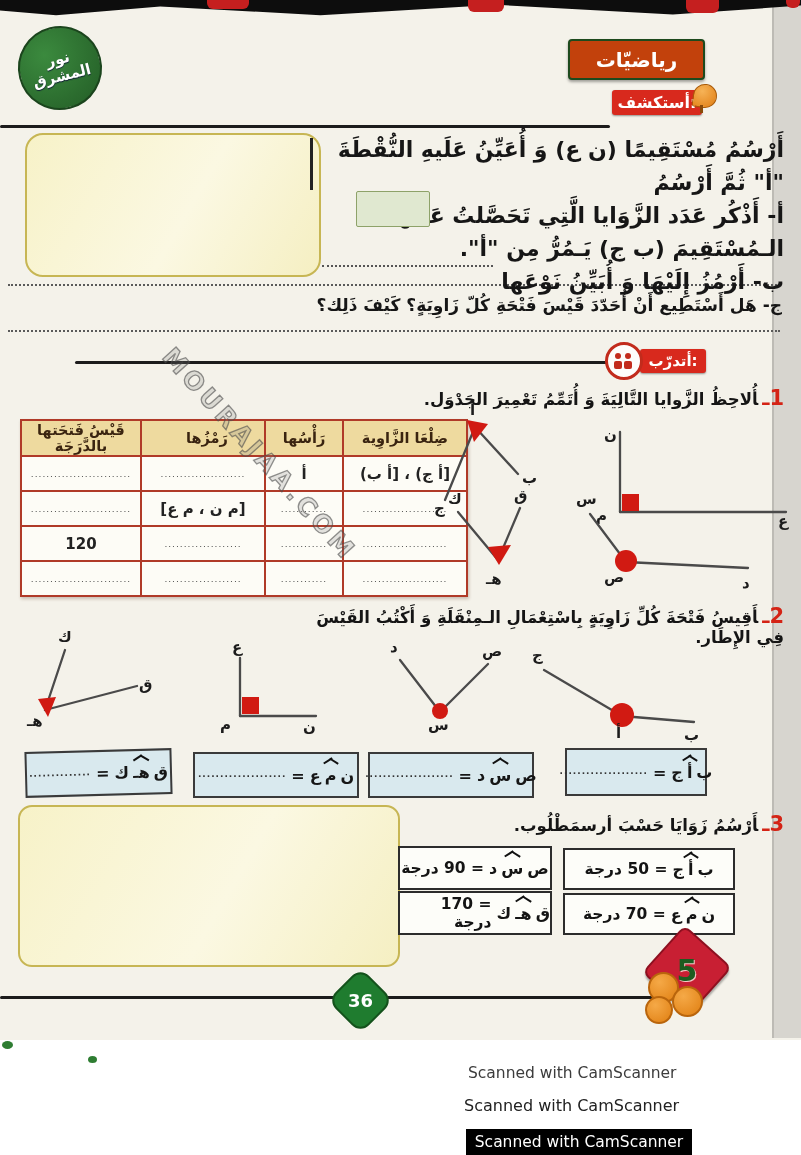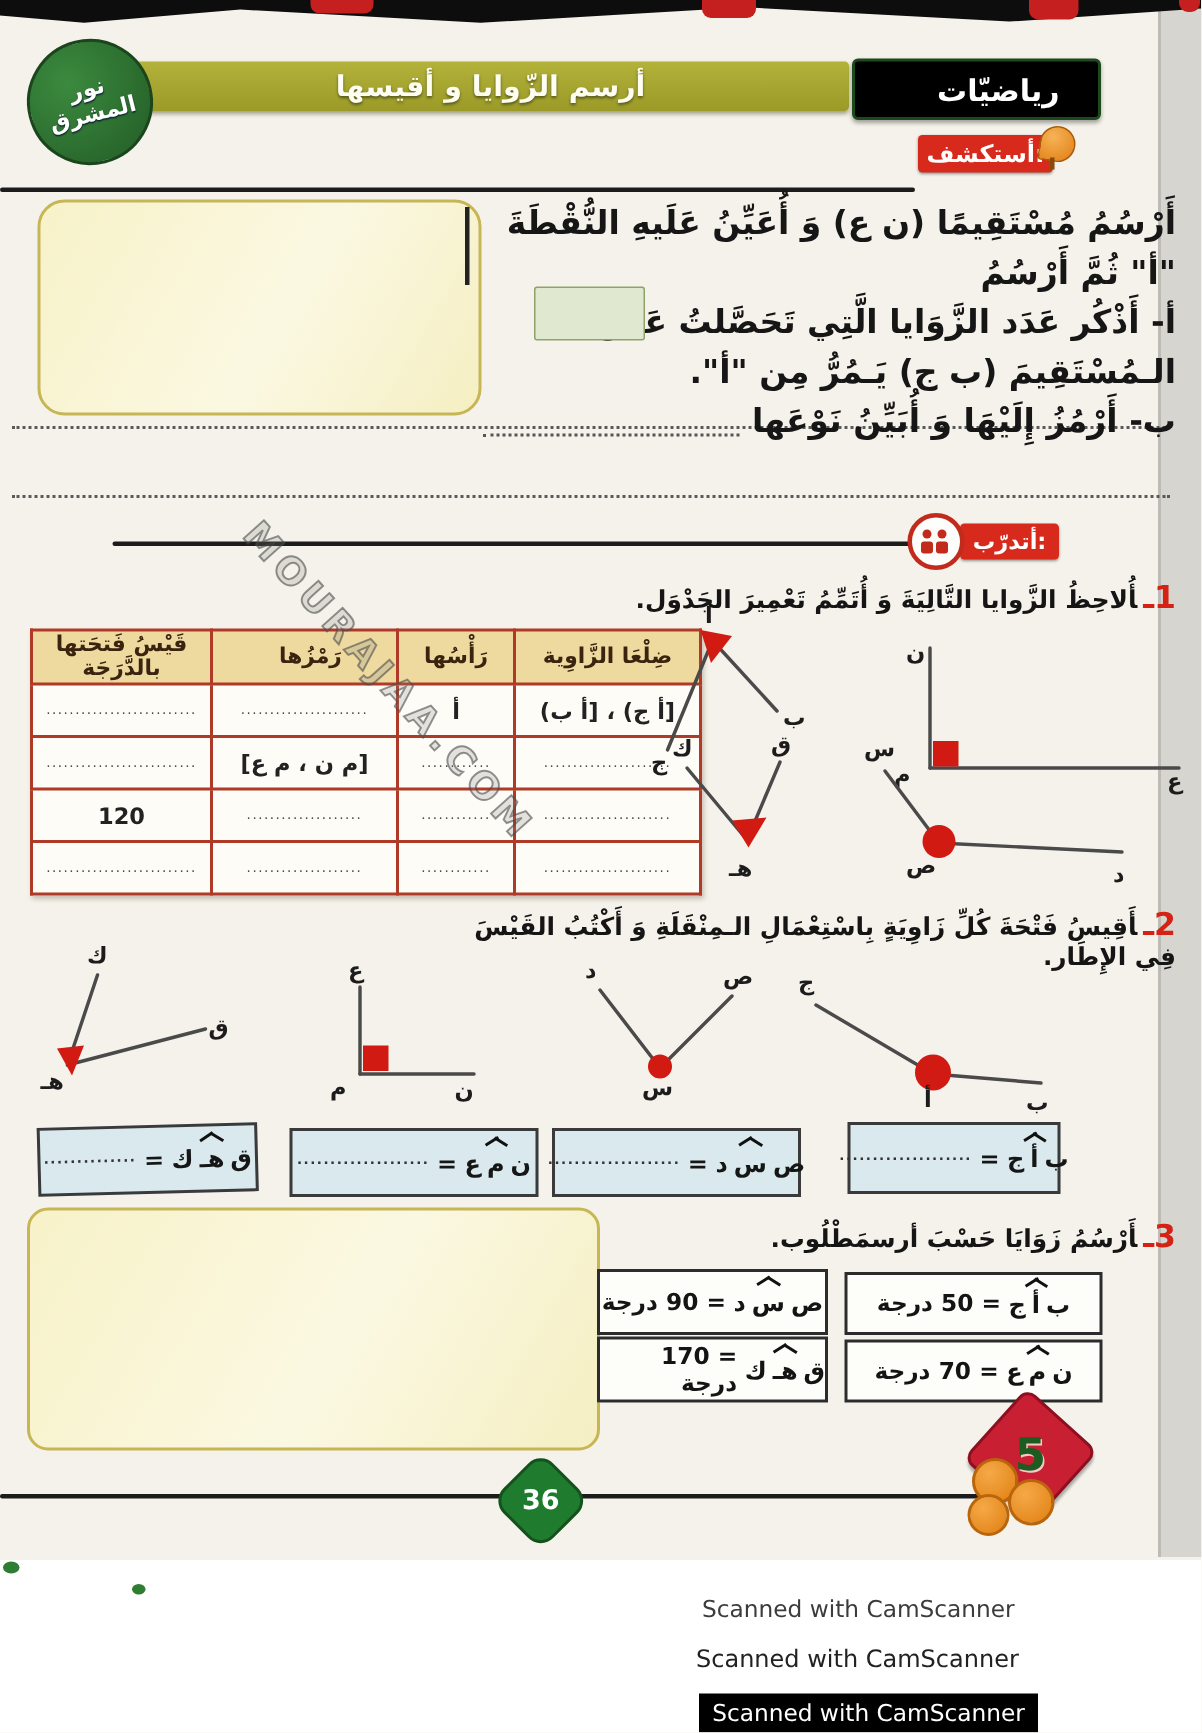--- a/index.html
+++ b/index.html
@@ -11,40 +11,40 @@
   #rightband{left:772px;top:6px;width:29px;height:1032px;background:#d7d5cf;border-left:2px solid #bdbbb5;z-index:0;}
   #topedge{left:0;top:0;width:801px;height:16px;background:#0d0d0d;z-index:3;
            clip-path:polygon(0 0,100% 0,100% 35%,84% 90%,62% 30%,40% 95%,20% 40%,7% 95%,0 65%);}
   .redspot{background:#c51f1f;border-radius:0 0 6px 6px;z-index:4;}
   .greenspeck{background:#2e7d32;border-radius:50%;z-index:2;}
   
   #titlebar{left:88px;top:41px;width:478px;height:33px;z-index:5;border-radius:3px;
             background:linear-gradient(#b3b23a,#9b9a28);box-shadow:0 2px 3px rgba(60,60,20,.45);
             display:flex;align-items:center;justify-content:center;}
   #titlebar .t{color:#fdfdf2;font-weight:bold;font-size:19px;text-shadow:0 1px 2px #55561a;}
-  #subject{left:568px;top:39px;width:133px;height:37px;background:#000000;border:2px solid #1d4a1d;border-radius:4px;
+  #subject{left:568px;top:39px;width:133px;height:37px;background:#c2410c;border:2px solid #1d4a1d;border-radius:4px;
            display:flex;align-items:center;justify-content:center;color:#fff;font-weight:bold;font-size:20px;z-index:6;
-           box-shadow:0 2px 3px rgba(0,0,0,.35);padding-left:29px;}
+           box-shadow:0 2px 3px rgba(0,0,0,.35);}
   #logo{left:18px;top:26px;width:80px;height:80px;border-radius:50%;z-index:6;
         background:radial-gradient(circle at 35% 30%,#3b8a3e,#235c26);border:2px solid #1b451d;
         display:flex;flex-direction:column;align-items:center;justify-content:center;transform:rotate(-14deg);
         color:#fff;font-weight:bold;font-size:15px;line-height:17px;text-shadow:0 1px 1px #123;}
   
   .redlabel{background:#d8291d;color:#fff;font-weight:bold;border-radius:3px;z-index:6;
             display:flex;align-items:center;justify-content:center;box-shadow:0 1px 2px rgba(0,0,0,.4);}
   #flame{left:693px;top:84px;width:22px;height:22px;border-radius:50% 50% 50% 10%;z-index:7;
          background:radial-gradient(circle at 35% 30%,#f6b357,#e07d12);border:1px solid #a85a08;transform:rotate(8deg);}
   #flamestem{left:700px;top:105px;width:3px;height:8px;background:#8a4a08;z-index:7;}
   .hline{background:#1c1c1c;border-radius:2px;z-index:5;}
   .dotline{border-bottom:2.4px dotted #5a5a5a;z-index:5;}
   
   #xbar{left:310px;top:138px;width:2.5px;height:52px;background:#222;z-index:6;}
   #explore{left:322px;top:133px;width:462px;direction:rtl;text-align:right;color:#161616;
            font-weight:bold;font-size:22px;line-height:33px;z-index:6;}
-  #explore .row{display:flex;direction:rtl;align-items:flex-end;}
+  #explore .row{display:flex;direction:rtl;align-items:flex-start;}
   #explore .fill{flex:1;border-bottom:2.2px dotted #555;margin:0 8px 7px 0;}
   #greenbox{left:356px;top:191px;width:72px;height:34px;background:#e0e8d0;border:1.6px solid #8ea269;border-radius:2px;z-index:7;}
   #qc{left:100px;top:295px;width:682px;direction:rtl;text-align:right;color:#161616;font-weight:bold;font-size:17px;z-index:6;}
   
   .yellowbox{background:linear-gradient(120deg,#f7f2c8,#fbf8e2 55%,#f5efc2);border:2px solid #c7b654;z-index:5;}
   
   #practicon{left:605px;top:342px;width:32px;height:32px;border-radius:50%;background:#fdfdfb;border:3px solid #c22b1c;z-index:7;}
   #practicon i{position:absolute;background:#c22b1c;border-radius:50%;}
   
   .task{direction:rtl;text-align:right;z-index:6;color:#151515;font-weight:bold;font-size:16.5px;}
@@ -95,23 +95,20 @@
   <div class="abs" id="sheet"></div>
   <div class="abs" id="rightband"></div>
   <div class="abs" id="topedge"></div>
   <div class="abs redspot" style="left:207px;top:0;width:42px;height:9px;"></div>
   <div class="abs redspot" style="left:468px;top:0;width:36px;height:12px;"></div>
   <div class="abs redspot" style="left:686px;top:0;width:33px;height:13px;"></div>
   <div class="abs redspot" style="left:786px;top:0;width:14px;height:8px;"></div>
   <div class="abs greenspeck" style="left:2px;top:1041px;width:11px;height:8px;"></div>
   <div class="abs greenspeck" style="left:88px;top:1056px;width:9px;height:7px;"></div>
 
-  <div class="abs" id="titlebar">
-    <span class="t">أرسم الزّوايا و أقيسها</span>
-  </div>
   <div class="abs" id="subject">رياضيّات</div>
   <div class="abs" id="logo">
     <span>نور</span>
     <span>المشرق</span>
   </div>
 
   <div class="abs redlabel" style="left:612px;top:90px;width:90px;height:25px;font-size:16px;">أستكشف:</div>
   <div class="abs" id="flame"></div>
   <div class="abs" id="flamestem"></div>
   <div class="abs hline" style="left:0;top:125px;width:610px;height:3px;"></div>
@@ -123,20 +120,21 @@
     <div>الـمُسْتَقِيمَ (ب ج) يَـمُرُّ مِن "أ".</div>
     <div class="row">
       <span>ب- أَرْمُزُ إِلَيْهَا وَ أُبَيِّنُ نَوْعَها</span>
       <span class="fill"></span>
     </div>
   </div>
   <div class="abs" id="greenbox"></div>
   <div class="abs yellowbox" style="left:25px;top:133px;width:292px;height:140px;border-radius:18px;"></div>
 
   <div class="abs dotline" style="left:8px;top:284px;width:772px;"></div>
+  <div class="abs" id="qc">ج- هَل أَسْتَطِيع أَنْ أُحَدّدَ قَيْسَ فَتْحَةِ كُلّ زَاوِيَةٍ؟ كَيْفَ ذَلِك؟</div>
   <div class="abs dotline" style="left:8px;top:330px;width:772px;"></div>
 
   <div class="abs hline" style="left:75px;top:361px;width:560px;height:3px;"></div>
   <div class="abs" id="practicon">
     <i style="left:7px;top:8px;width:6px;height:6px;"></i>
       <i style="left:17px;top:8px;width:6px;height:6px;"></i>
     <i style="left:6px;top:16px;width:8px;height:8px;border-radius:2px;"></i>
       <i style="left:16px;top:16px;width:8px;height:8px;border-radius:2px;"></i>
   </div>
   <div class="abs redlabel" style="left:640px;top:349px;width:66px;height:24px;font-size:15px;">أتدرّب:</div>

